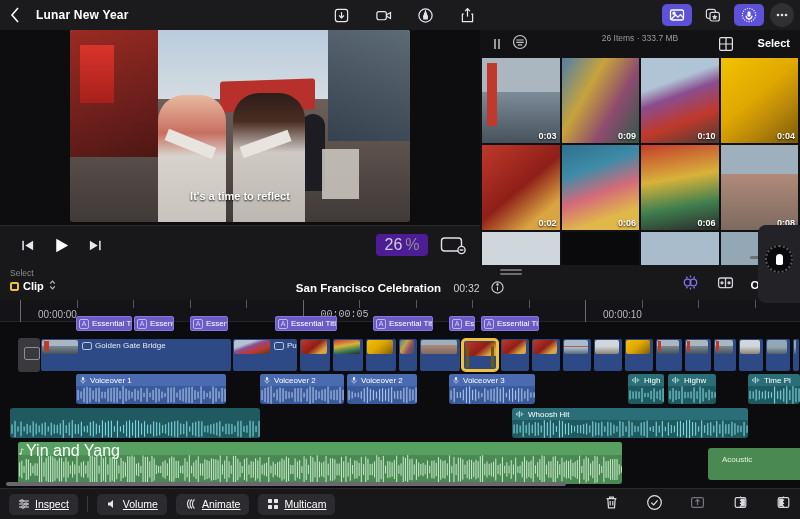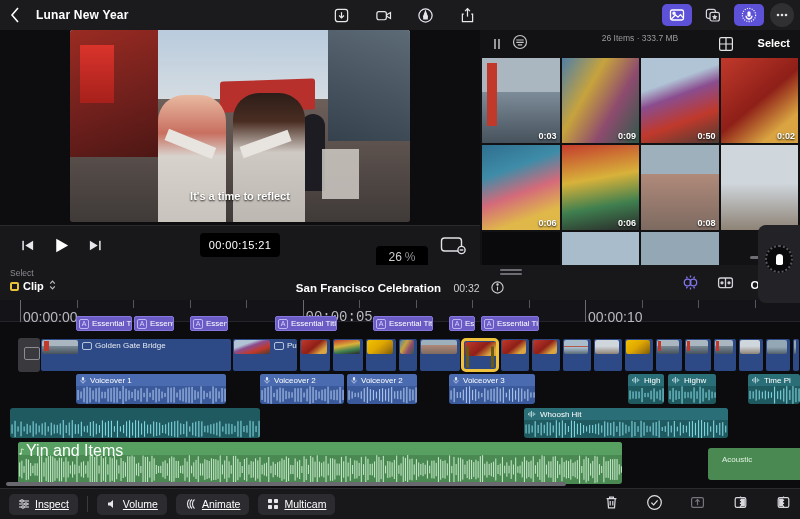--- a/index.html
+++ b/index.html
@@ -54,22 +54,22 @@
 
   
   .transport{ position:absolute; left:0; top:225px; width:480px; height:40px; background:#18181b;
     border-top:1px solid #2a2a2e; display:flex; align-items:center; }
   .tp-btn{ width:34px; height:34px; display:flex; align-items:center; justify-content:center; }
   .tp-btn svg{ width:15px; height:15px; }
   .tp-btn.play svg{ width:19px; height:19px; }
   .timecode{ position:absolute; left:200px; top:7px; width:80px; height:24px;
     background:#000; border-radius:4px; display:flex; align-items:center; justify-content:center;
     font-size:11px; letter-spacing:.4px; font-family:"Liberation Sans", sans-serif; }
-  .zoomchip{ position:absolute; right:52px; top:8px; width:52px; height:22px; background:#000000;
-    border-radius:4px; display:flex; align-items:center; justify-content:center; gap:3px; font-size:12px; color:#cfcfd3;margin-top:12px; }
+  .zoomchip{ position:absolute; right:52px; top:8px; width:52px; height:22px; background:#4c1d95;
+    border-radius:4px; display:flex; align-items:center; justify-content:center; gap:3px; font-size:16px; color:#cfcfd3; }
   .zoomchip .pct{ color:#8e8e94; }
   .fitbtn{ position:absolute; right:12px; top:9px; width:28px; height:20px; }
   .fitbtn svg{ width:26px; height:20px; }
 
   
   .media{ position:absolute; left:480px; top:30px; width:320px; height:235px; background:#121214; }
   .media-head{ position:absolute; left:0; top:0; width:320px; height:28px; display:flex; align-items:center; }
   .mh-pause{ margin-left:14px; display:flex; gap:2px; }
   .mh-pause i{ display:block; width:2px; height:10px; background:#97979c; }
   .mh-filter{ margin-left:12px; }
@@ -118,21 +118,21 @@
   .cb-right{ position:absolute; right:6px; top:8px; display:flex; align-items:center; gap:16px; }
   .cb-right svg{ width:19px; height:19px; }
   .cb-options{ font-size:11.5px; font-weight:bold; }
 
   
   .timeline{ position:absolute; left:0; top:300px; width:800px; height:188px; background:#0c0c0e; }
   .ruler{ position:absolute; left:0; top:0; width:800px; height:22px; background:#141418;
     border-bottom:1px solid #24242a; }
   .tick{ position:absolute; top:0; width:1px; height:8px; background:#55555c; }
   .tickmaj{ position:absolute; top:0; width:1px; height:22px; background:#6a6a72; }
-  .tlabel{ position:absolute; top:9px; font-size:14px; color:#b8b8be; padding-left:3px; white-space:nowrap; }
+  .tlabel{ position:absolute; top:9px; font-size:10px; color:#b8b8be; padding-left:18px; white-space:nowrap; }
 
   .track-titles{ position:absolute; left:0; top:16px; width:800px; height:20px; }
   .titleclip{ position:absolute; top:0; height:15px; background:#6a5cc4; border:1px solid #8477de;
     border-radius:2px; display:flex; align-items:center; padding-left:2px; gap:3px; overflow:hidden; }
   .titleclip .abox{ width:10px; height:10px; border:1px solid #bdb5f2; border-radius:2px;
     font-size:7px; display:flex; align-items:center; justify-content:center; color:#d7d2ff; flex:none; }
   .titleclip span{ font-size:8px; color:#fff; white-space:nowrap; }
 
   .track-video{ position:absolute; left:0; top:38px; width:800px; height:34px; }
   .vclip{ position:absolute; top:0; height:34px; background:#2d4a86; border:1px solid #0b0b0d;
@@ -293,21 +293,20 @@
       <svg viewBox="0 0 16 16" fill="#fff">
           <path d="M3.6 2.3l10 5.7-10 5.7z"></path>
         </svg>
     </div>
     <div class="tp-btn">
       <svg viewBox="0 0 16 16" fill="#e8e8ec">
           <rect x="11.9" y="3" width="1.6" height="10"></rect>
           <path d="M2 3v10l8.4-5z"></path>
         </svg>
     </div>
-    <div class="timecode">00:00:15:21</div>
     <div class="zoomchip">
       <span>26</span>
       <span class="pct">%</span>
     </div>
     <div class="fitbtn">
       <svg viewBox="0 0 26 20" fill="none" stroke="#e1e1e6" stroke-width="1.4">
         <rect x="1.5" y="3" width="20" height="13" rx="3"></rect>
           <circle cx="21.5" cy="15" r="3.6" fill="#18181b"></circle>
           <path d="M19.7 15h3.6"></path>
         </svg>
@@ -338,21 +337,24 @@
       <div class="mh-select">Select</div>
     </div>
     <div class="media-grid" id="media-grid">
         <div class="mcell th1">
           <div class="dur">0:03</div>
         </div>
         <div class="mcell th2">
           <div class="dur">0:09</div>
         </div>
         <div class="mcell th3">
-          <div class="dur">0:50</div>
+          <div class="dur">0:10</div>
+        </div>
+        <div class="mcell th4">
+          <div class="dur">0:04</div>
         </div>
         <div class="mcell th5">
           <div class="dur">0:02</div>
         </div>
         <div class="mcell th6">
           <div class="dur">0:06</div>
         </div>
         <div class="mcell th7">
           <div class="dur">0:06</div>
         </div>
@@ -883,21 +885,21 @@
               <rect x="227.4" y="1.2" width="1.1" height="15.5" fill="#7fd3dd"></rect>
               <rect x="230.4" y="0.8" width="1.1" height="16.4" fill="#7fd3dd"></rect>
               <rect x="233.4" y="6.0" width="1.1" height="6.0" fill="#7fd3dd"></rect>
               <rect x="236.4" y="5.3" width="1.1" height="7.4" fill="#7fd3dd"></rect>
               <rect x="239.5" y="0.7" width="1.1" height="16.6" fill="#7fd3dd"></rect>
               <rect x="242.5" y="1.3" width="1.1" height="15.3" fill="#7fd3dd"></rect>
               <rect x="245.5" y="5.9" width="1.1" height="6.2" fill="#7fd3dd"></rect>
               <rect x="248.5" y="0.8" width="1.1" height="16.5" fill="#7fd3dd"></rect>
             </svg></div>
         </div>
-        <div class="aclip teal" style="left: 512px; width: 204px; margin-left: 12px;">
+        <div class="aclip teal" style="left: 512px; width: 236px;">
           <div class="ahdr">
             <svg viewBox="0 0 12 10" width="10" height="8">
               <rect x="1" y="4" width="1" height="2.4" fill="#c9e6ea"></rect>
               <rect x="3" y="2.4" width="1" height="5.6" fill="#c9e6ea"></rect>
               <rect x="5" y="1.2" width="1" height="8" fill="#c9e6ea"></rect>
               <rect x="7" y="2.8" width="1" height="4.8" fill="#c9e6ea"></rect>
               <rect x="9" y="4.2" width="1" height="2" fill="#c9e6ea"></rect>
             </svg>
             <span>Whoosh Hit</span>
           </div>
@@ -981,21 +983,21 @@
               <rect x="231.5" y="1.9" width="1.1" height="14.2" fill="#7fd3dd"></rect>
               <rect x="234.5" y="5.3" width="1.1" height="7.5" fill="#7fd3dd"></rect>
             </svg></div>
         </div>
       </div>
     <div class="track-music" id="track-music">
         <div class="mclip green" style="left: 18px; width: 604px;">
           <div class="ahdr"><svg viewBox="0 0 10 10" width="8" height="9">
               <path d="M4.2 7.6V1.8l3 .9" fill="none" stroke="#eaf5ea" stroke-width=".9"></path>
               <ellipse cx="3.2" cy="7.8" rx="1.5" ry="1.2" fill="#eaf5ea"></ellipse>
-            </svg><span>Yin and Items</span></div>
+            </svg><span>Yin and Yang</span></div>
           <div class="awave"><svg width="604" height="29" viewBox="0 0 604 29">
               <rect x="1.1" y="7.3" width="1.1" height="14.3" fill="#bfe3c2"></rect>
               <rect x="3.3" y="5.7" width="1.1" height="17.6" fill="#bfe3c2"></rect>
               <rect x="5.5" y="11.1" width="1.1" height="6.7" fill="#bfe3c2"></rect>
               <rect x="7.7" y="3.8" width="1.1" height="21.3" fill="#bfe3c2"></rect>
               <rect x="9.9" y="4.5" width="1.1" height="20.0" fill="#bfe3c2"></rect>
               <rect x="12.1" y="8.0" width="1.1" height="13.0" fill="#bfe3c2"></rect>
               <rect x="14.3" y="10.7" width="1.1" height="7.5" fill="#bfe3c2"></rect>
               <rect x="16.5" y="8.4" width="1.1" height="12.2" fill="#bfe3c2"></rect>
               <rect x="18.7" y="8.3" width="1.1" height="12.4" fill="#bfe3c2"></rect>

